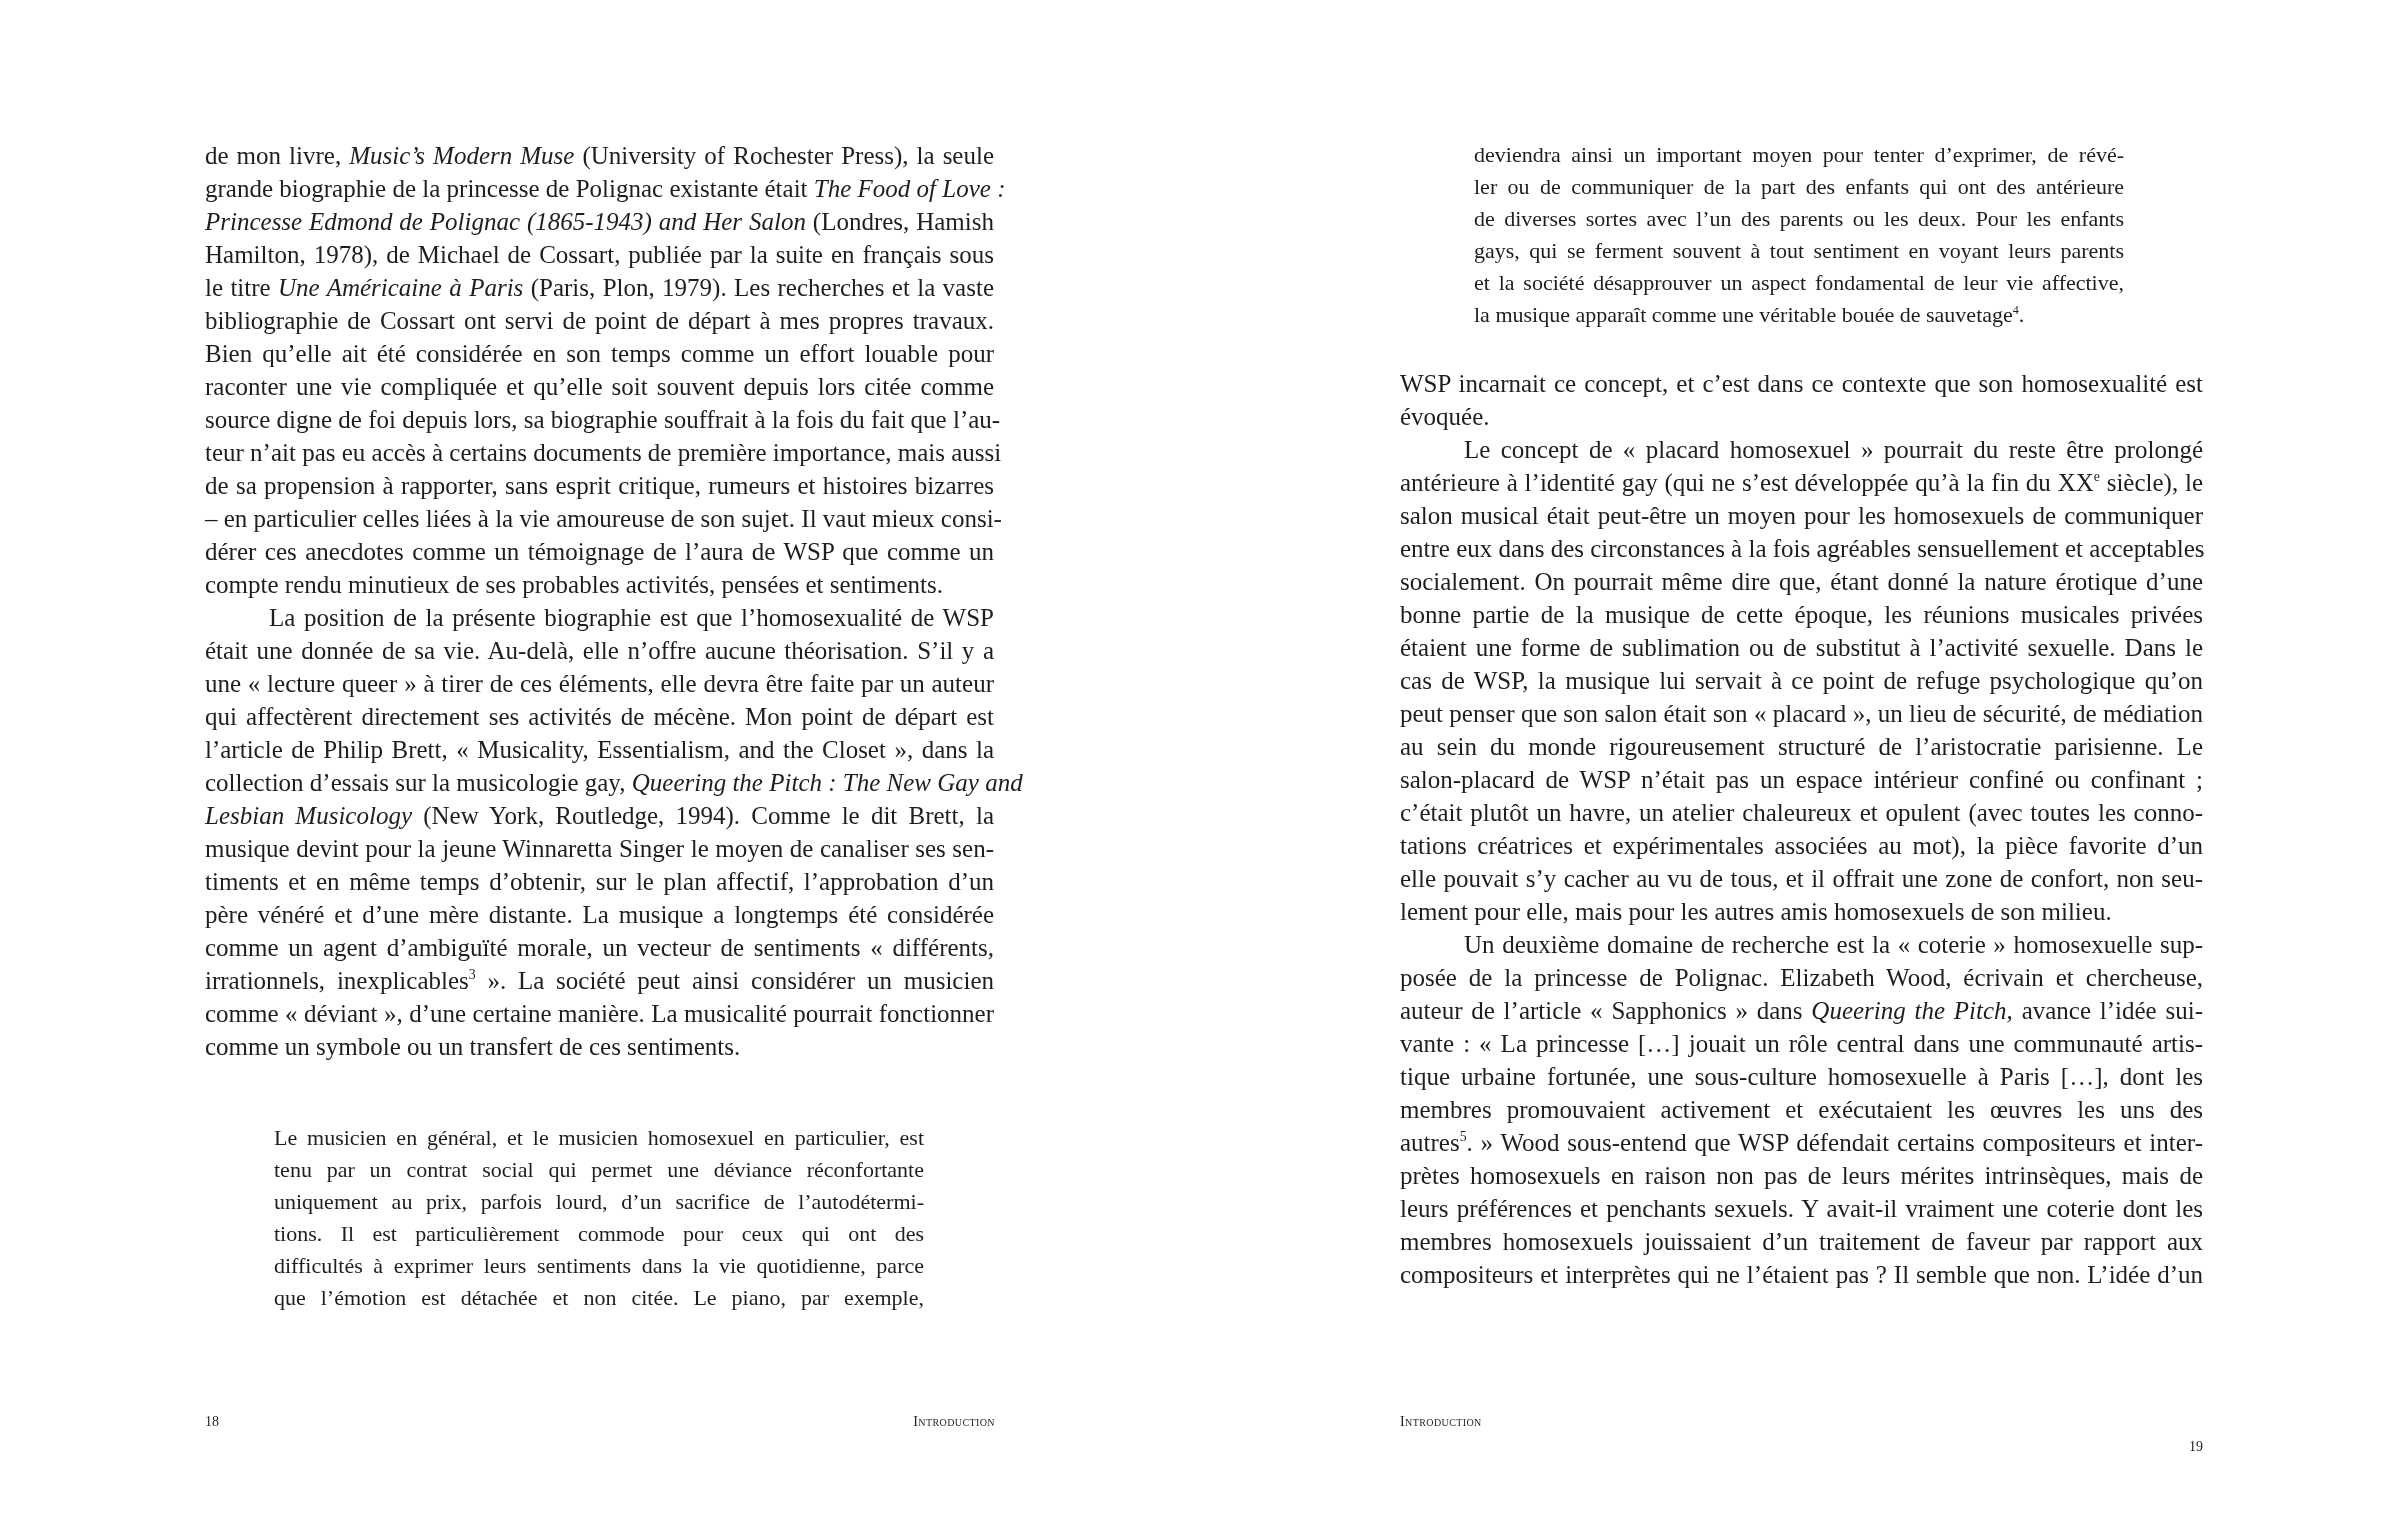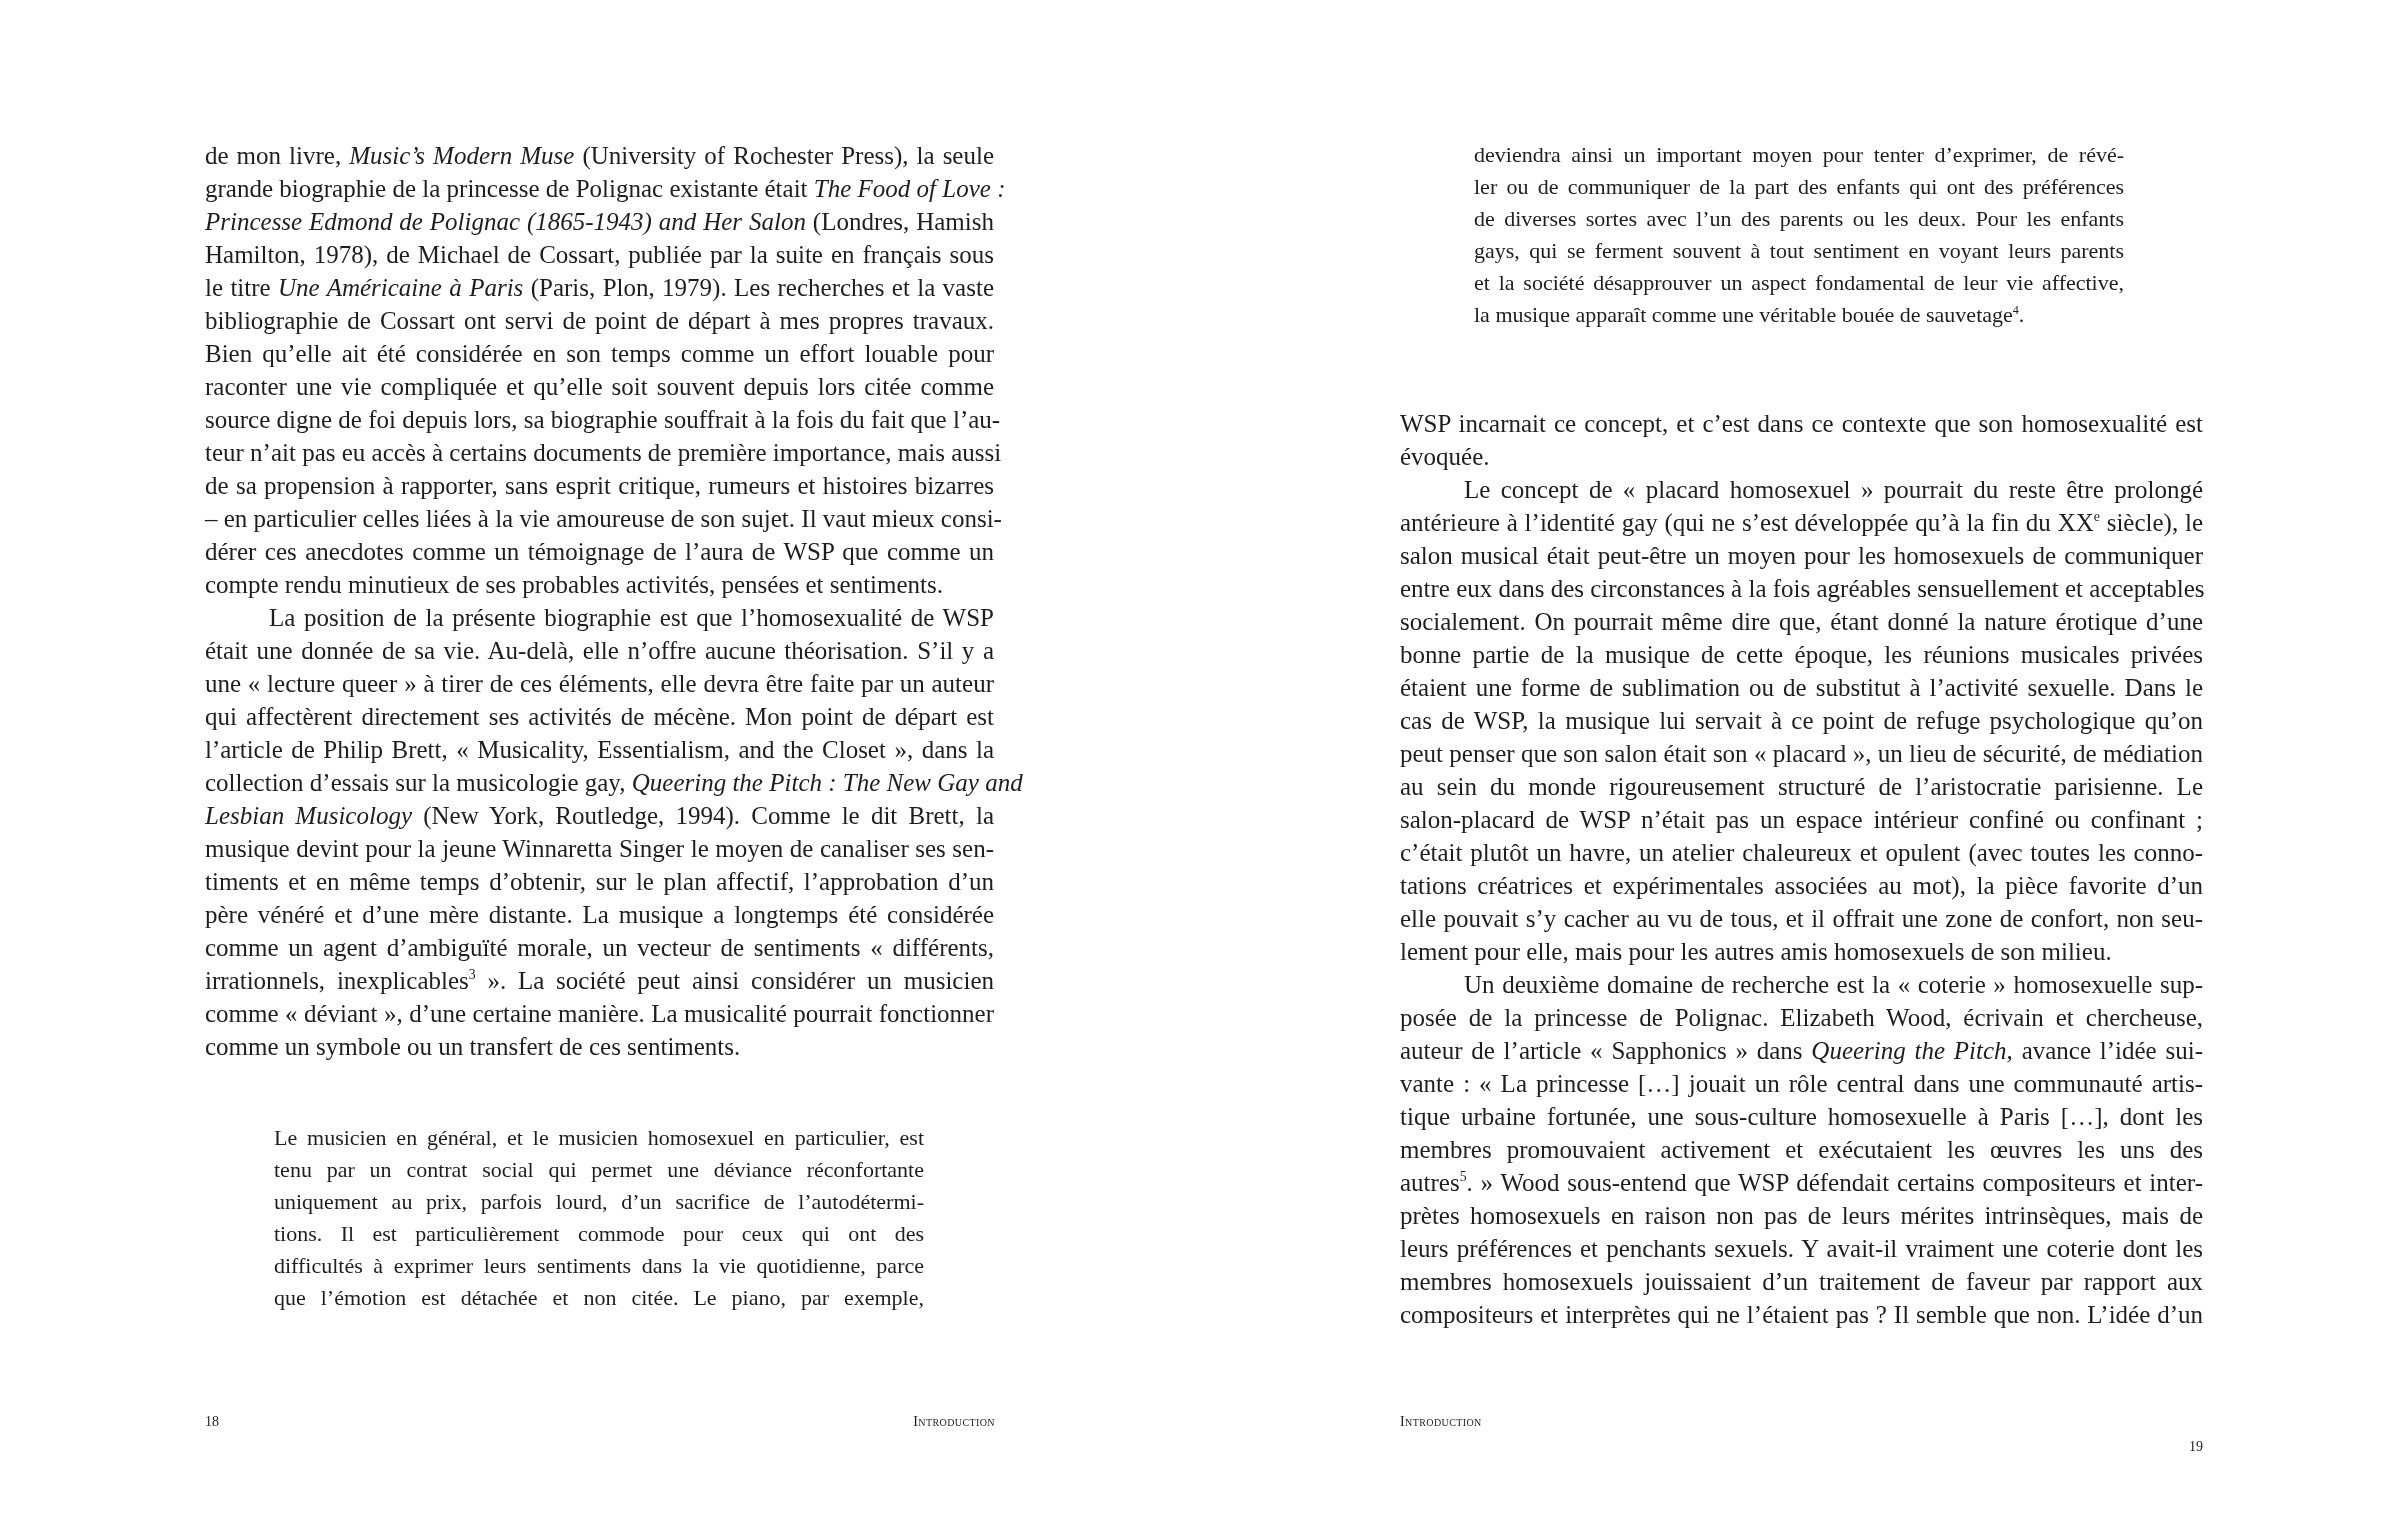--- a/index.html
+++ b/index.html
@@ -41,21 +41,21 @@
   .running-head { font-variant: small-caps; letter-spacing: 0.4px; }
 
   
   #left-body  { left: 205px; top: 131px; width: 789px; }
   #left-quote { left: 274px; top: 1114px; width: 650px; font-family: Liberation Serif, serif; }
   #left-folio { left: 205px; }
   #left-head  { right: 200px; }
 
   
   #right-quote { left: 279px; top: 131px; width: 650px; }
-  #right-body  { left: 205px; top: 359px; width: 803px; margin-top: 40px; }
+  #right-body  { left: 205px; top: 359px; width: 803px; }
   #right-head  { left: 205px; }
   #right-folio { right: 187px; margin-top: 25px; }
 </style>
 </head>
 <body>
 
 <div class="page page-left">
   <div id="left-body" class="text-block">
       <span class="line"><span>de mon livre, </span><em>Music’s Modern Muse</em><span> (University of Rochester Press), la seule</span></span>
       <span class="line"><span>grande biographie de la princesse de Polignac existante était </span><em>The Food of Love :</em></span>
@@ -94,21 +94,21 @@
       <span class="line"><span>difficultés à exprimer leurs sentiments dans la vie quotidienne, parce</span></span>
       <span class="line"><span>que l’émotion est détachée et non citée. Le piano, par exemple,</span></span>
     </div>
   <div id="left-folio" class="footer">18</div>
   <div id="left-head" class="footer running-head">Introduction</div>
 </div>
 
 <div class="page page-right">
   <div id="right-quote" class="quote-block">
       <span class="line"><span>deviendra ainsi un important moyen pour tenter d’exprimer, de révé-</span></span>
-      <span class="line"><span>ler ou de communiquer de la part des enfants qui ont des préférences</span></span>
+      <span class="line"><span>ler ou de communiquer de la part des enfants qui ont des antérieure</span></span>
       <span class="line"><span>de diverses sortes avec l’un des parents ou les deux. Pour les enfants</span></span>
       <span class="line"><span>gays, qui se ferment souvent à tout sentiment en voyant leurs parents</span></span>
       <span class="line"><span>et la société désapprouver un aspect fondamental de leur vie affective,</span></span>
       <span class="line last"><span>la musique apparaît comme une véritable bouée de sauvetage</span><sup>4</sup><span>.</span></span>
     </div>
   <div id="right-body" class="text-block">
       <span class="line"><span>WSP incarnait ce concept, et c’est dans ce contexte que son homosexualité est</span></span>
       <span class="line last"><span>évoquée.</span></span>
       <span class="line indent-line"><span>Le concept de « placard homosexuel » pourrait du reste être prolongé</span></span>
       <span class="line"><span>antérieure à l’identité gay (qui ne s’est développée qu’à la fin du XX</span><sup>e</sup><span> siècle), le</span></span>

